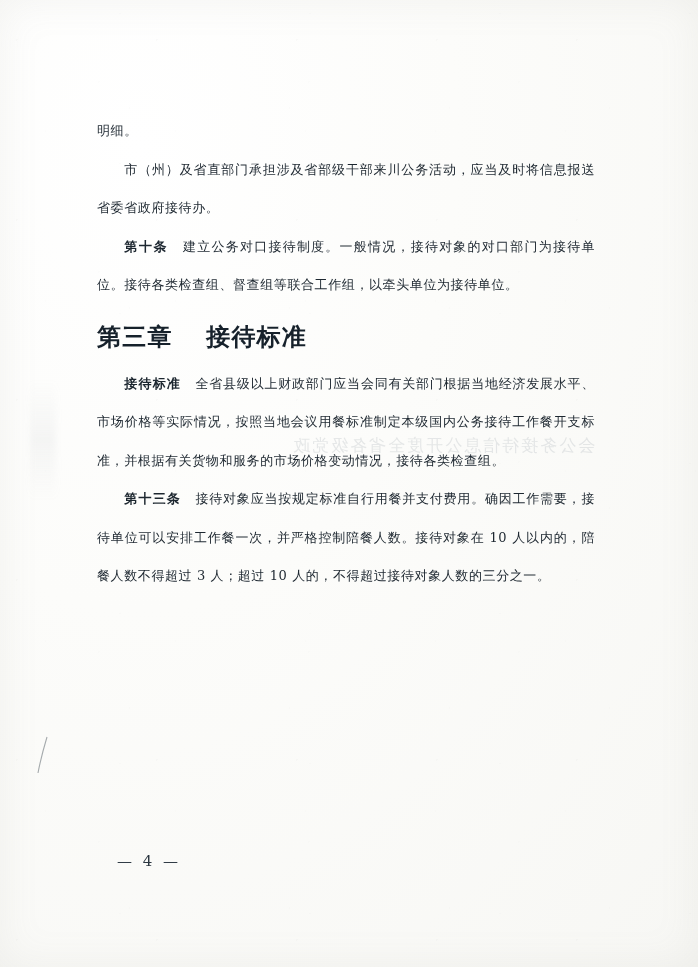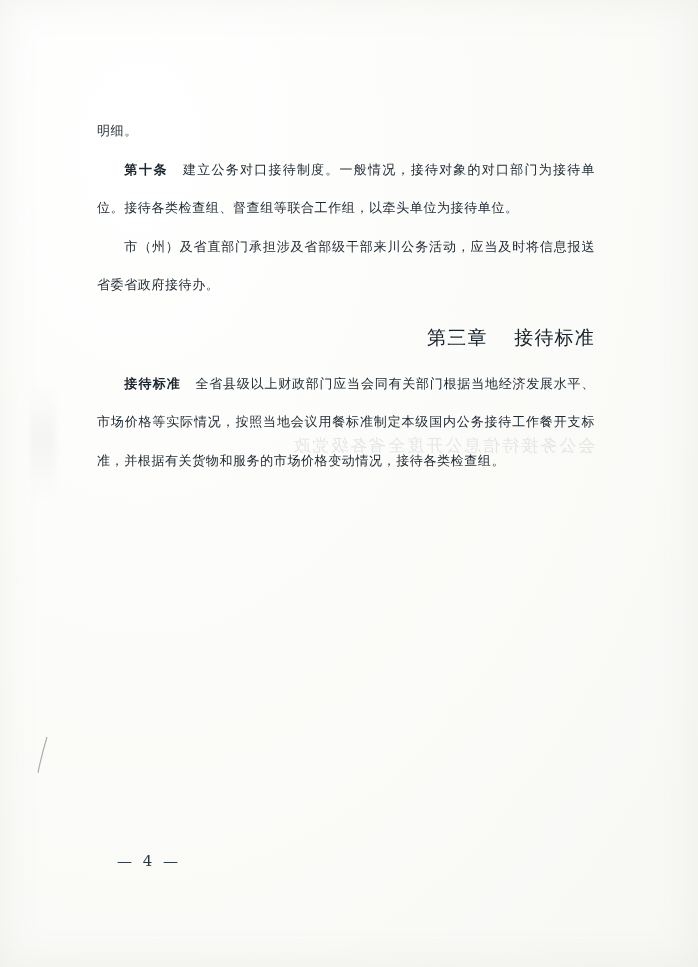--- a/index.html
+++ b/index.html
@@ -70,26 +70,26 @@
     text-align: justify;
     text-justify: inter-ideograph;
     letter-spacing: 0.6px;
     font-family: "DejaVu Serif", "Liberation Serif", serif;
   }
   p.indent {
     text-indent: 2.1em;
   }
   .chapter {
     margin: 6px 0 2px 0;
-    text-align: right;
-    font-size: 19px;
+    text-align: left;
+    font-size: 24px;
     line-height: 52px;
     letter-spacing: 1.2px;
     color: #16212b;
-    font-weight: 400;
+    font-weight: 700;
   }
   .chapter .gap {
     display: inline-block;
     width: 1.4em;
   }
   .art-label {
     font-weight: 600;
     letter-spacing: 1px;
   }
   .art-gap {
@@ -140,36 +140,39 @@
   <div class="margin-smudge"></div>
   <div class="bleed">会公务接待信息公开度全省各级党政</div>
 
   <div class="content">
 
     <p class="line-block">
       <span>明细。</span>
     </p>
 
     <p class="line-block indent">
-      <span class="art-label">第十条</span><span class="art-gap"></span><span>建立公务对口接待制度。一般情况，接待对象的对口部门为接待单位。接待各类检查组、督查组等联合工作组，以牵头单位为接待单位。</span>
+      <span>市（州）及省直部门承担涉及省部级干部来川公务活动，应当及时将信息报送省委省政府接待办。</span>
     </p>
 
     <p class="line-block indent">
-      <span>市（州）及省直部门承担涉及省部级干部来川公务活动，应当及时将信息报送省委省政府接待办。</span>
+      <span class="art-label">第十条</span><span class="art-gap"></span><span>建立公务对口接待制度。一般情况，接待对象的对口部门为接待单位。接待各类检查组、督查组等联合工作组，以牵头单位为接待单位。</span>
     </p>
 
 
     <div class="chapter">
       <span>第三章</span><span class="gap"></span><span>接待标准</span>
     </div>
 
     <p class="line-block indent">
       <span class="art-label">接待标准</span><span class="art-gap"></span><span>全省县级以上财政部门应当会同有关部门根据当地经济发展水平、市场价格等实际情况，按照当地会议用餐标准制定本级国内公务接待工作餐开支标准，并根据有关货物和服务的市场价格变动情况，接待各类检查组。</span>
     </p>
 
+    <p class="line-block indent">
+      <span class="art-label">第十三条</span><span class="art-gap"></span><span>接待对象应当按规定标准自行用餐并支付费用。确因工作需要，接待单位可以安排工作餐一次，并严格控制陪餐人数。接待对象在 10 人以内的，陪餐人数不得超过 3 人；超过 10 人的，不得超过接待对象人数的三分之一。</span>
+    </p>
 
 
   </div>
 
   <div class="pen-mark">
     <svg width="14" height="40" viewBox="0 0 14 40">
       <path d="M11 2 C8 12, 5 22, 2 38" stroke="rgba(60,70,80,0.45)" stroke-width="1.1" fill="none"></path>
     </svg>
   </div>
 

